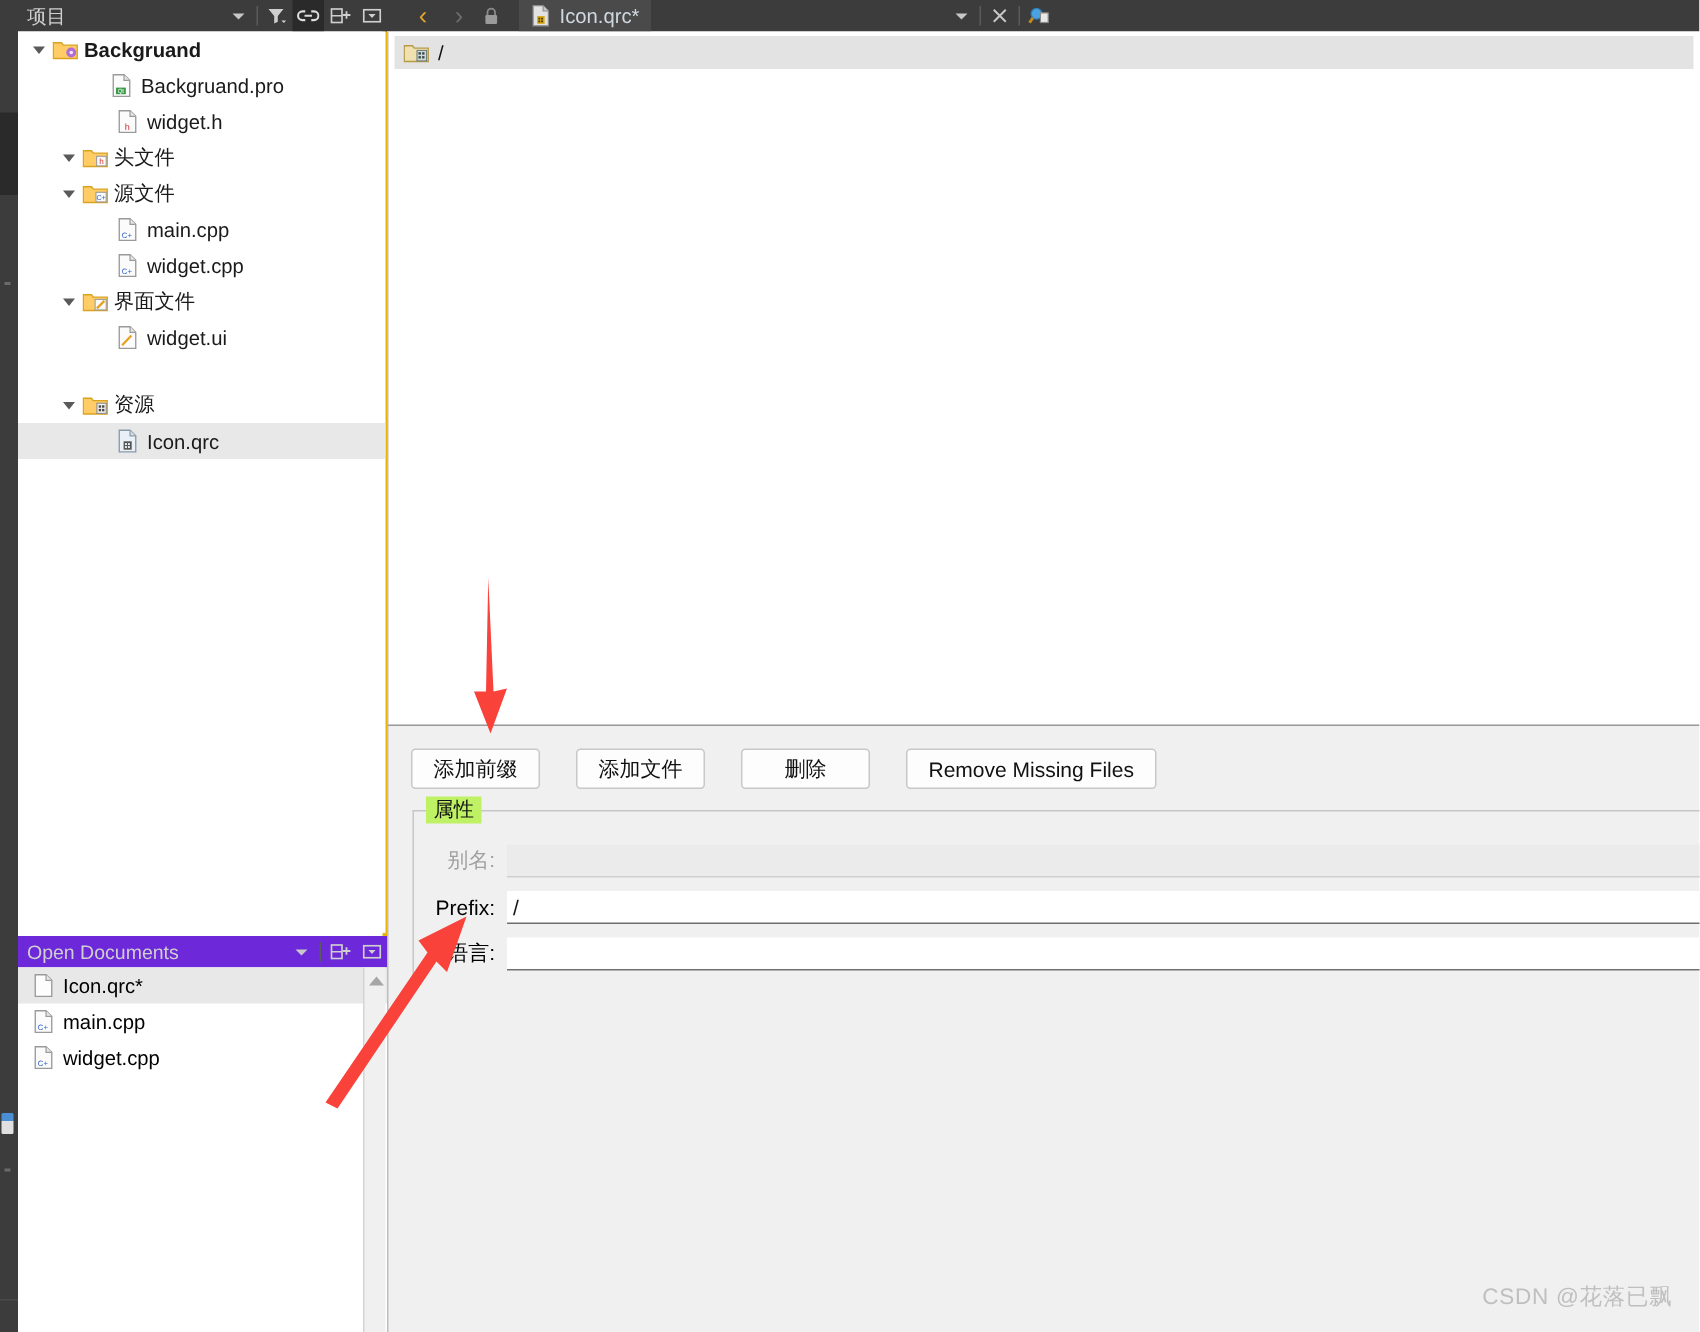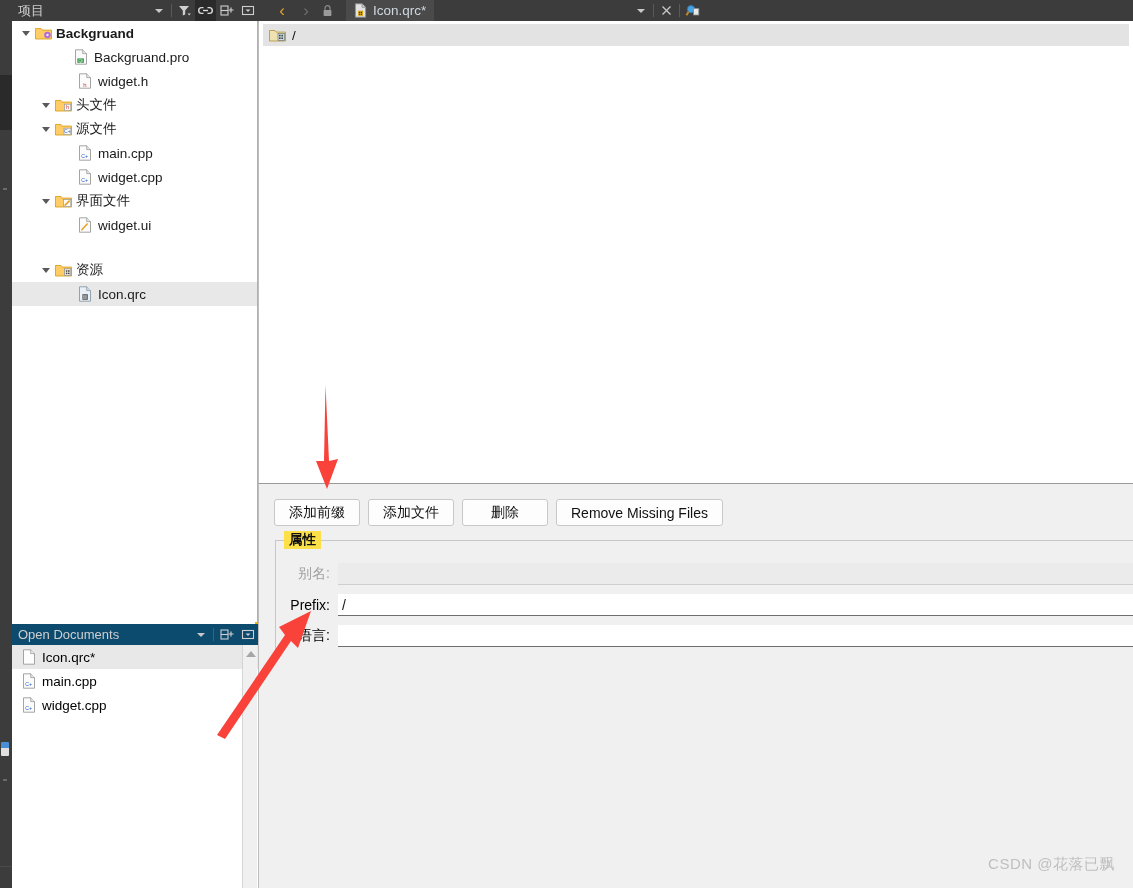--- a/index.html
+++ b/index.html
@@ -89,21 +89,21 @@
     border-top:5px solid #5a5a5a;
   }
   .ticon { width:18px; height:24px; flex:0 0 18px; display:flex; align-items:center; justify-content:center; margin-right:4px;}
   .tlabel { font-size: 13.5px; }
   .tlabel.bold { font-weight: bold; }
 
   
   .od-header {
     position: absolute; left: 0; top: 624px;
     width: 246px; height: 21px;
-    background: #0c4a6e;
+    background: #6d28d9;
     display:flex; align-items:center;
     color:#cfcfcf; font-size:13px; padding-left:6px;
   }
   .od-list {
     position:absolute; left:0; top:645px;
     width: 246px; height: 243px;
     background:#ffffff;
     font-size:13.5px;
   }
   .od-row { height:24px; display:flex; align-items:center; padding-left:8px; }
@@ -138,36 +138,36 @@
     height:22px; display:flex; align-items:center; gap:6px;
     background:#e3e3e3; padding-left:6px; font-size:13.5px; color:#111;
   }
 
   .bottom-pane {
     position:absolute; left:258px; top:483px; width:875px; height:405px;
     background:#f0f0f0;
     border-left:1px solid #bdbdbd;
     border-top:1px solid #9a9a9a;
   }
-  .btn-row { position:absolute; left:15px; top:15px; display:flex; gap:8px; }
+  .btn-row { position:absolute; left:15px; top:15px; display:flex; gap:24px; }
   .qbtn {
     height:27px; padding:0 14px;
     background:#fdfdfd; border:1px solid #c8c8c8; border-radius:3px;
     font-size:14px; color:#111;
     display:flex; align-items:center; justify-content:center;
     white-space:nowrap;
   }
 
   .groupbox {
     position:absolute; left:16px; top:56px; width:1120px; height:112px;
     border-top:1px solid #c6c6c6; border-left:1px solid #c6c6c6;
   }
   .gb-title {
-    position:absolute; left:8px; top:-10px; background:#fde047;
-    padding:0 5px; font-size:13.5px; color:#111;font-weight:bold;
+    position:absolute; left:8px; top:-10px; background:#bef264;
+    padding:0 5px; font-size:13.5px; color:#111;
   }
   .prop-row { position:absolute; left:0; height:26px; display:flex; align-items:center; }
   .prop-lab { width:62px; text-align:right; font-size:14px; padding-right:8px; }
   .prop-lab.dis { color:#a0a0a0; }
   .inp {
     height:22px; background:#ffffff; border:none; border-bottom:1px solid #6e6e6e;
     font-size:14px; color:#111; display:flex; align-items:center; padding-left:4px;
   }
   .inp.dis { background:#ebebeb; border-bottom:1px solid #cfcfcf; }
 

